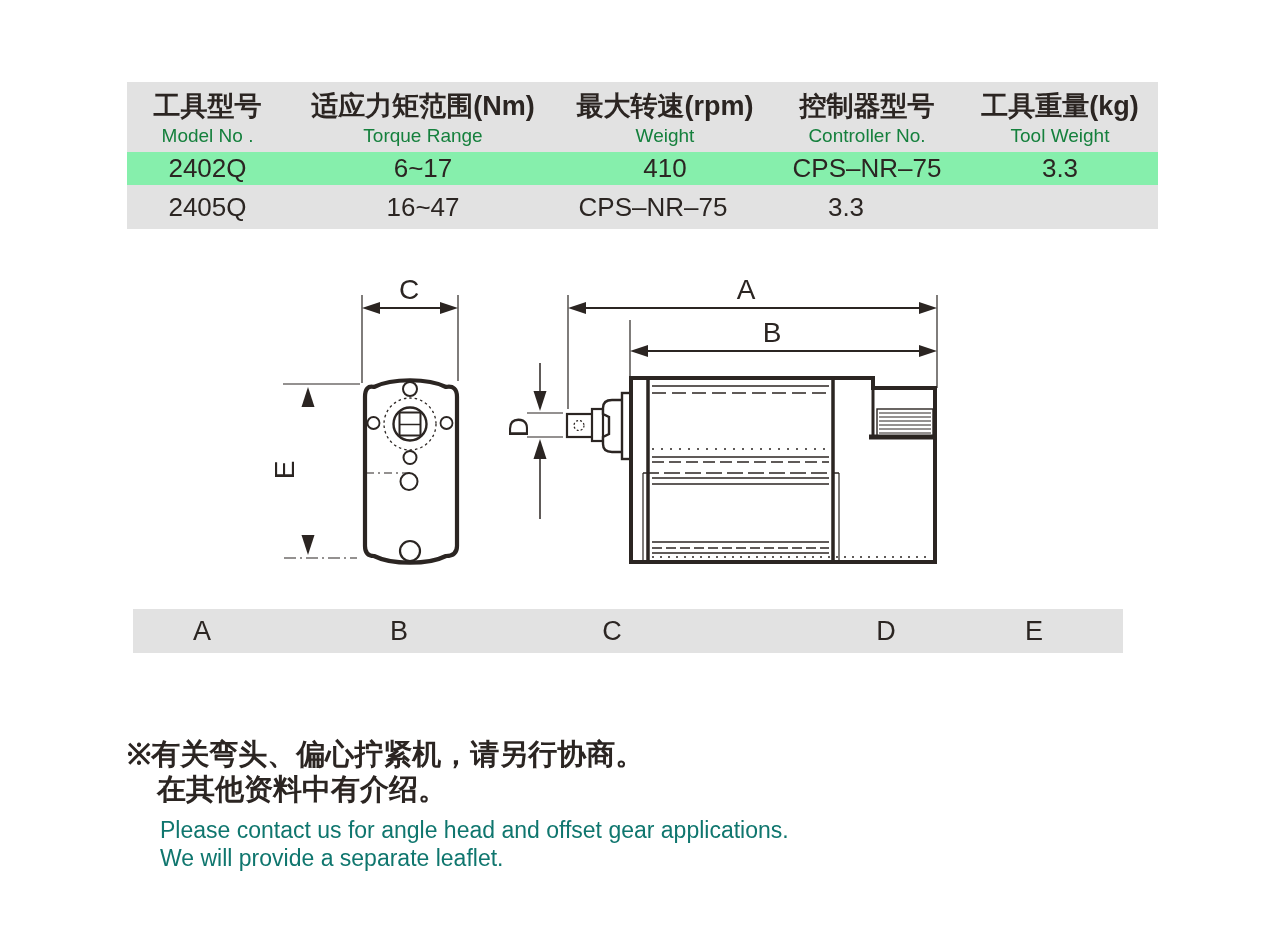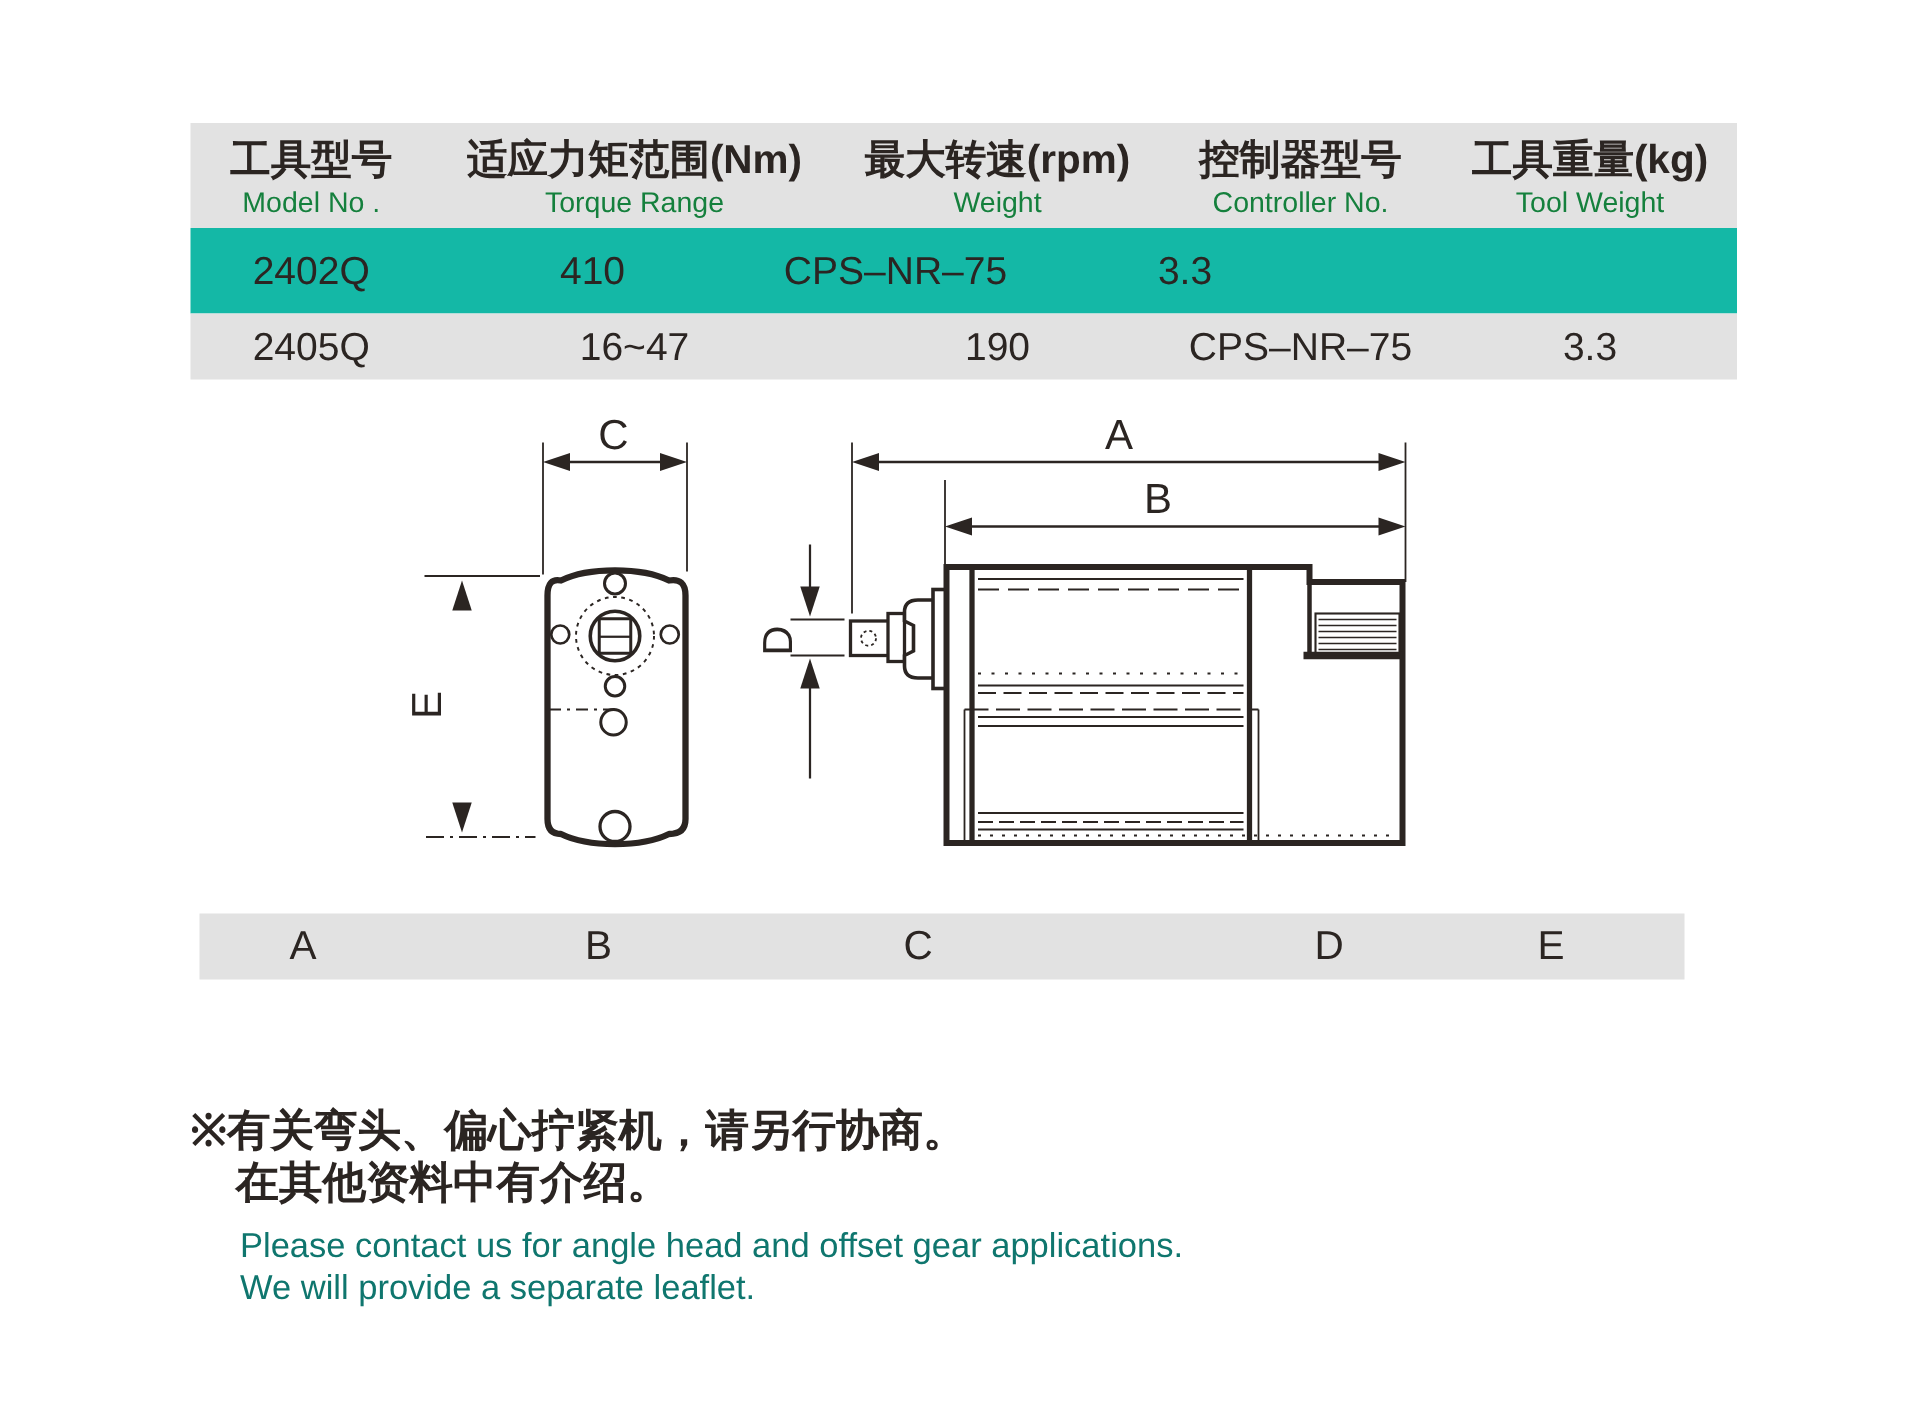--- a/index.html
+++ b/index.html
@@ -9,21 +9,21 @@
   }
 
   
   .spec-table { position:absolute; left:127px; top:82px; width:1031px; }
   .spec-header { display:flex; background:#e2e2e2; height:70px; }
   .spec-col { display:flex; flex-direction:column; align-items:center; justify-content:center; padding-top:1px; }
   .c0{width:161px}.c1{width:270px}.c2{width:214px}.c3{width:190px}.c4{width:196px}
   .zh { font-size:27px; font-weight:700; white-space:nowrap; }
   .en { font-size:19px; color:#15803d; margin-top:1px; white-space:nowrap; }
   .spec-row { display:flex; align-items:center; font-size:26px; }
-  .spec-row.white { height:57px; background:#14b8a6; }
+  .spec-row.white { height:33px; background:#86efac; }
   .spec-row.gray  { height:44px; background:#e2e2e2; }
   .cell { text-align:center; white-space:nowrap; }
 
   
   .diagram { position:absolute; left:260px; top:262px; }
 
   
   .dim-header { position:absolute; left:133px; top:609px; width:990px; height:44px; background:#e2e2e2; }
   .dim-letter { position:absolute; top:50%; transform:translate(-50%,-50%); font-size:27px; }
   .dim-values { position:absolute; left:133px; top:662px; width:990px; height:40px; }
@@ -59,28 +59,28 @@
         <div class="zh">控制器型号</div>
         <div class="en">Controller No.</div>
       </div>
       <div class="spec-col c4">
         <div class="zh">工具重量(kg)</div>
         <div class="en">Tool Weight</div>
       </div>
     </div>
     <div class="spec-row white">
       <div class="cell c0">2402Q</div>
+      <div class="cell c1">6~17</div>
       <div class="cell c2">410</div>
       <div class="cell c3">CPS–NR–75</div>
       <div class="cell c4">3.3</div>
     </div>
     <div class="spec-row gray">
       <div class="cell c0">2405Q</div>
       <div class="cell c1">16~47</div>
-      <div class="cell c2">190</div>
       <div class="cell c3">CPS–NR–75</div>
       <div class="cell c4">3.3</div>
     </div>
   </section>
 
   <svg class="diagram" width="700" height="345" viewBox="260 262 700 345" fill="none" stroke="#2b2522" stroke-linecap="butt">
 
     <g>
       <path fill="#ffffff" stroke-width="4.2" stroke-linejoin="round" d="M 374 387 C 392 378, 428 378, 446 387 Q 457 385, 457 397 L 457 546 Q 457 556, 446 556 C 428 565, 392 565, 374 556 Q 365 556, 365 546 L 365 397 Q 365 385, 374 387 Z"></path>
       <circle cx="410" cy="389" r="7" stroke-width="2"></circle>

